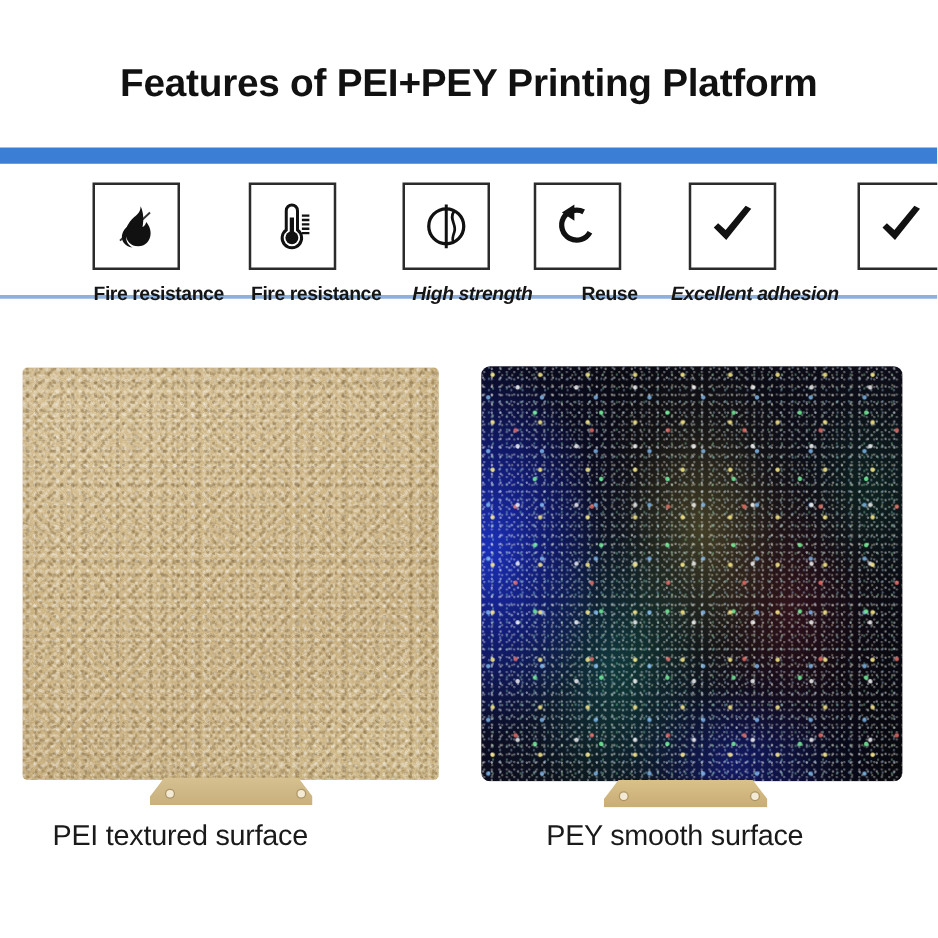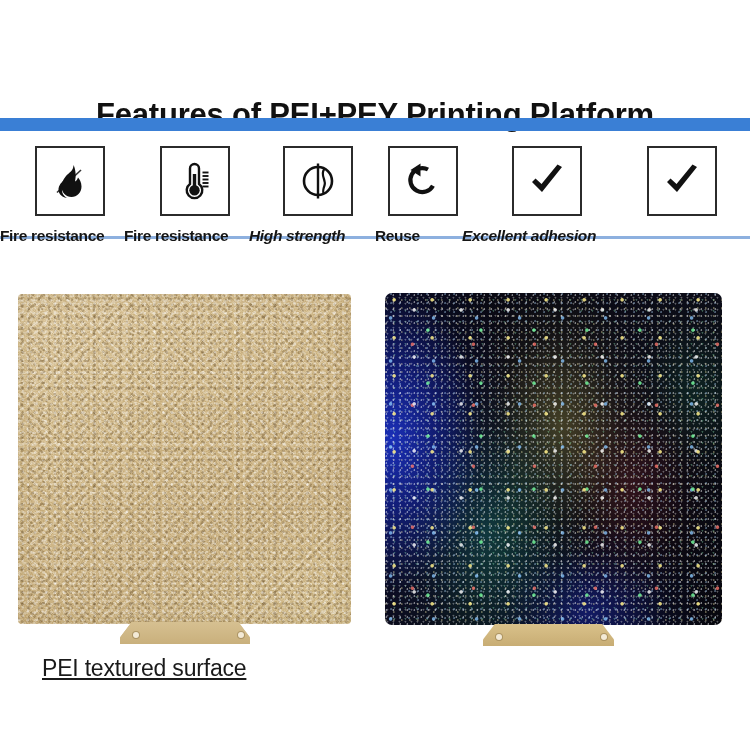--- a/index.html
+++ b/index.html
@@ -24,21 +24,20 @@
     position: absolute;
     left: 0;
     top: 49px;
     width: 750px;
     text-align: center;
     font-size: 31px;
     font-weight: bold;
     color: #111111;
     letter-spacing: -0.2px;
     white-space: nowrap;
-    margin-top: 48px;
   }
 
   
   #divider {
     position: absolute;
     left: 0;
     top: 118px;
     width: 750px;
     height: 13px;
     background: #3a7fd5;
@@ -57,21 +56,22 @@
   #features {
     position: absolute;
     left: 0;
     top: 146px;
     width: 750px;
     height: 110px;
   }
   .feature {
     position: absolute;
     top: 0;
-    text-align: left;
+    text-align: right;
+    padding-left: 39px;
   }
   .icon-box {
     width: 70px;
     height: 70px;
     border: 2.5px solid #2b2b2b;
     background: #ffffff;
     box-sizing: border-box;
     margin: 0 auto;
     display: flex;
     align-items: center;
@@ -208,21 +208,21 @@
   }
 
   
   .plate-caption {
     position: absolute;
     font-size: 23px;
     color: #1a1a1a;
     white-space: nowrap;
     letter-spacing: -0.2px;
   }
-  #pei-caption { left: 42px; top: 655px; text-decoration: underline; }
+  #pei-caption { left: 42px; top: 655px; }
   #pey-caption { left: 437px; top: 655px; }
 </style>
 </head>
 <body>
 
 <div id="page">
 
   <div id="title">Features of PEI+PEY Printing Platform</div>
 
   <div id="divider">
@@ -312,14 +312,15 @@
 
   <div id="pey-plate">
     <div class="holo-speckle" id="holo-fine"></div>
     <div class="holo-speckle" id="holo-sparks"></div>
   </div>
   <div id="pey-tab"></div>
   <div class="tab-hole" style="left:496px;top:634px;"></div>
   <div class="tab-hole" style="left:601px;top:634px;"></div>
 
   <div class="plate-caption" id="pei-caption">PEI textured surface</div>
+  <div class="plate-caption" id="pey-caption">PEY smooth surface</div>
 
 </div>
 
 </body></html>

